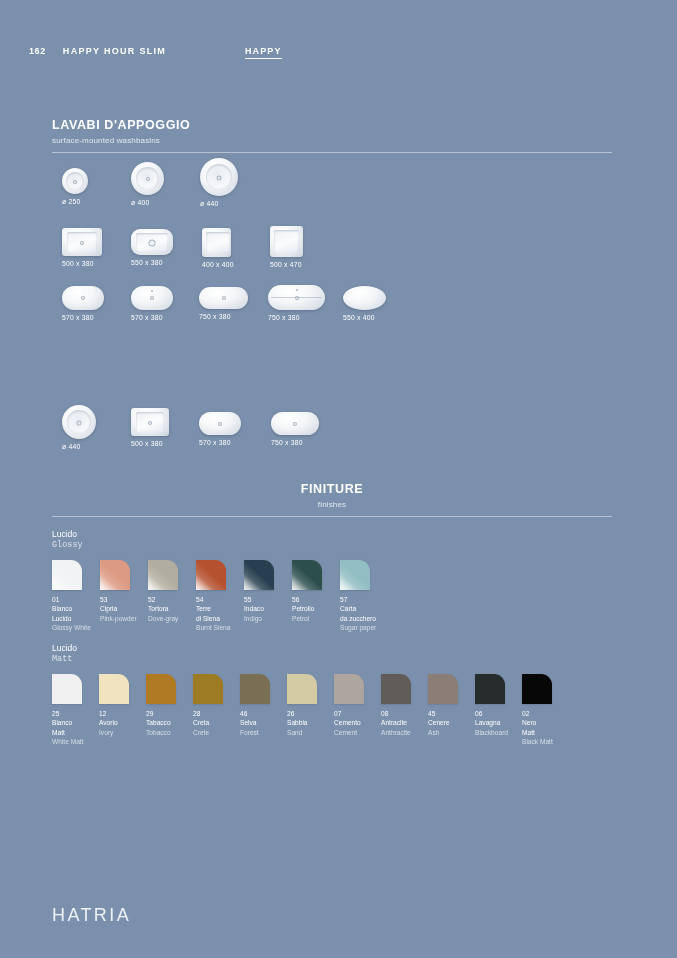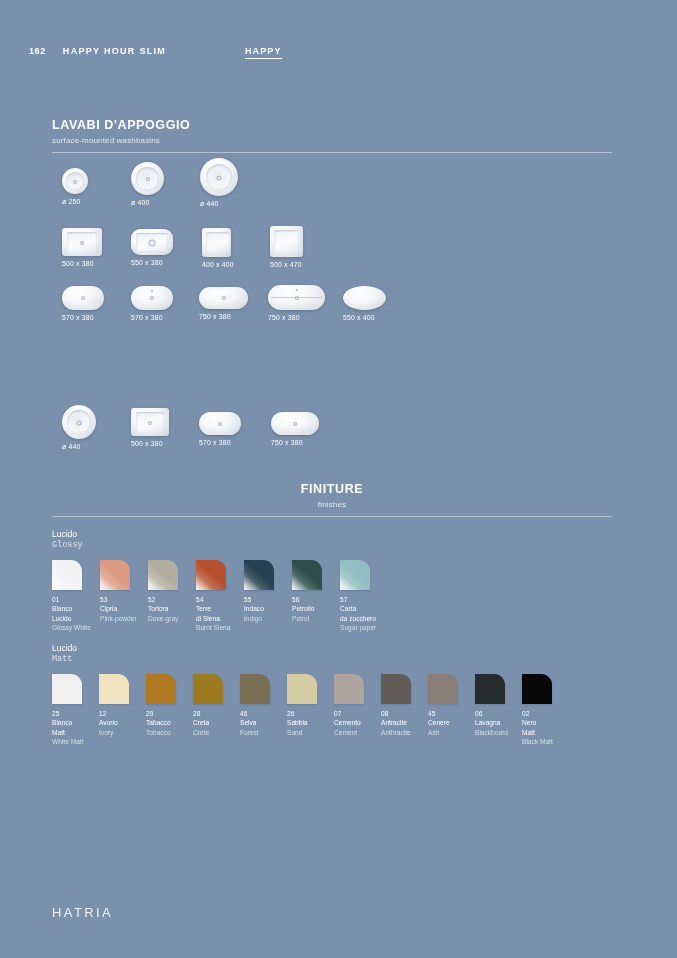--- a/index.html
+++ b/index.html
@@ -131,21 +131,21 @@
   .sw-code{
     font-size:6.6px; color:#ffffff; margin-top:5px; letter-spacing:.2px;
     line-height:1.42; white-space:nowrap;
   }
   .sw-it{ font-size:6.6px; color:#ffffff; line-height:1.42; white-space:nowrap; }
   .sw-en{ font-size:6.6px; color:#d6dfea; line-height:1.42; white-space:nowrap; }
 
   
   .footer{
     position:absolute; left:52px; top:905px;
-    font-size:13px; letter-spacing:2.4px; color:#eef2f7; font-weight:300;
+    font-size:18px; letter-spacing:2.4px; color:#eef2f7; font-weight:300;
   }
 </style>
 </head>
 <body>
 
 <div class="page">
 
   <div class="header">
     <span class="hdr-page">162</span>
     <span class="hdr-title">HAPPY HOUR SLIM</span>

